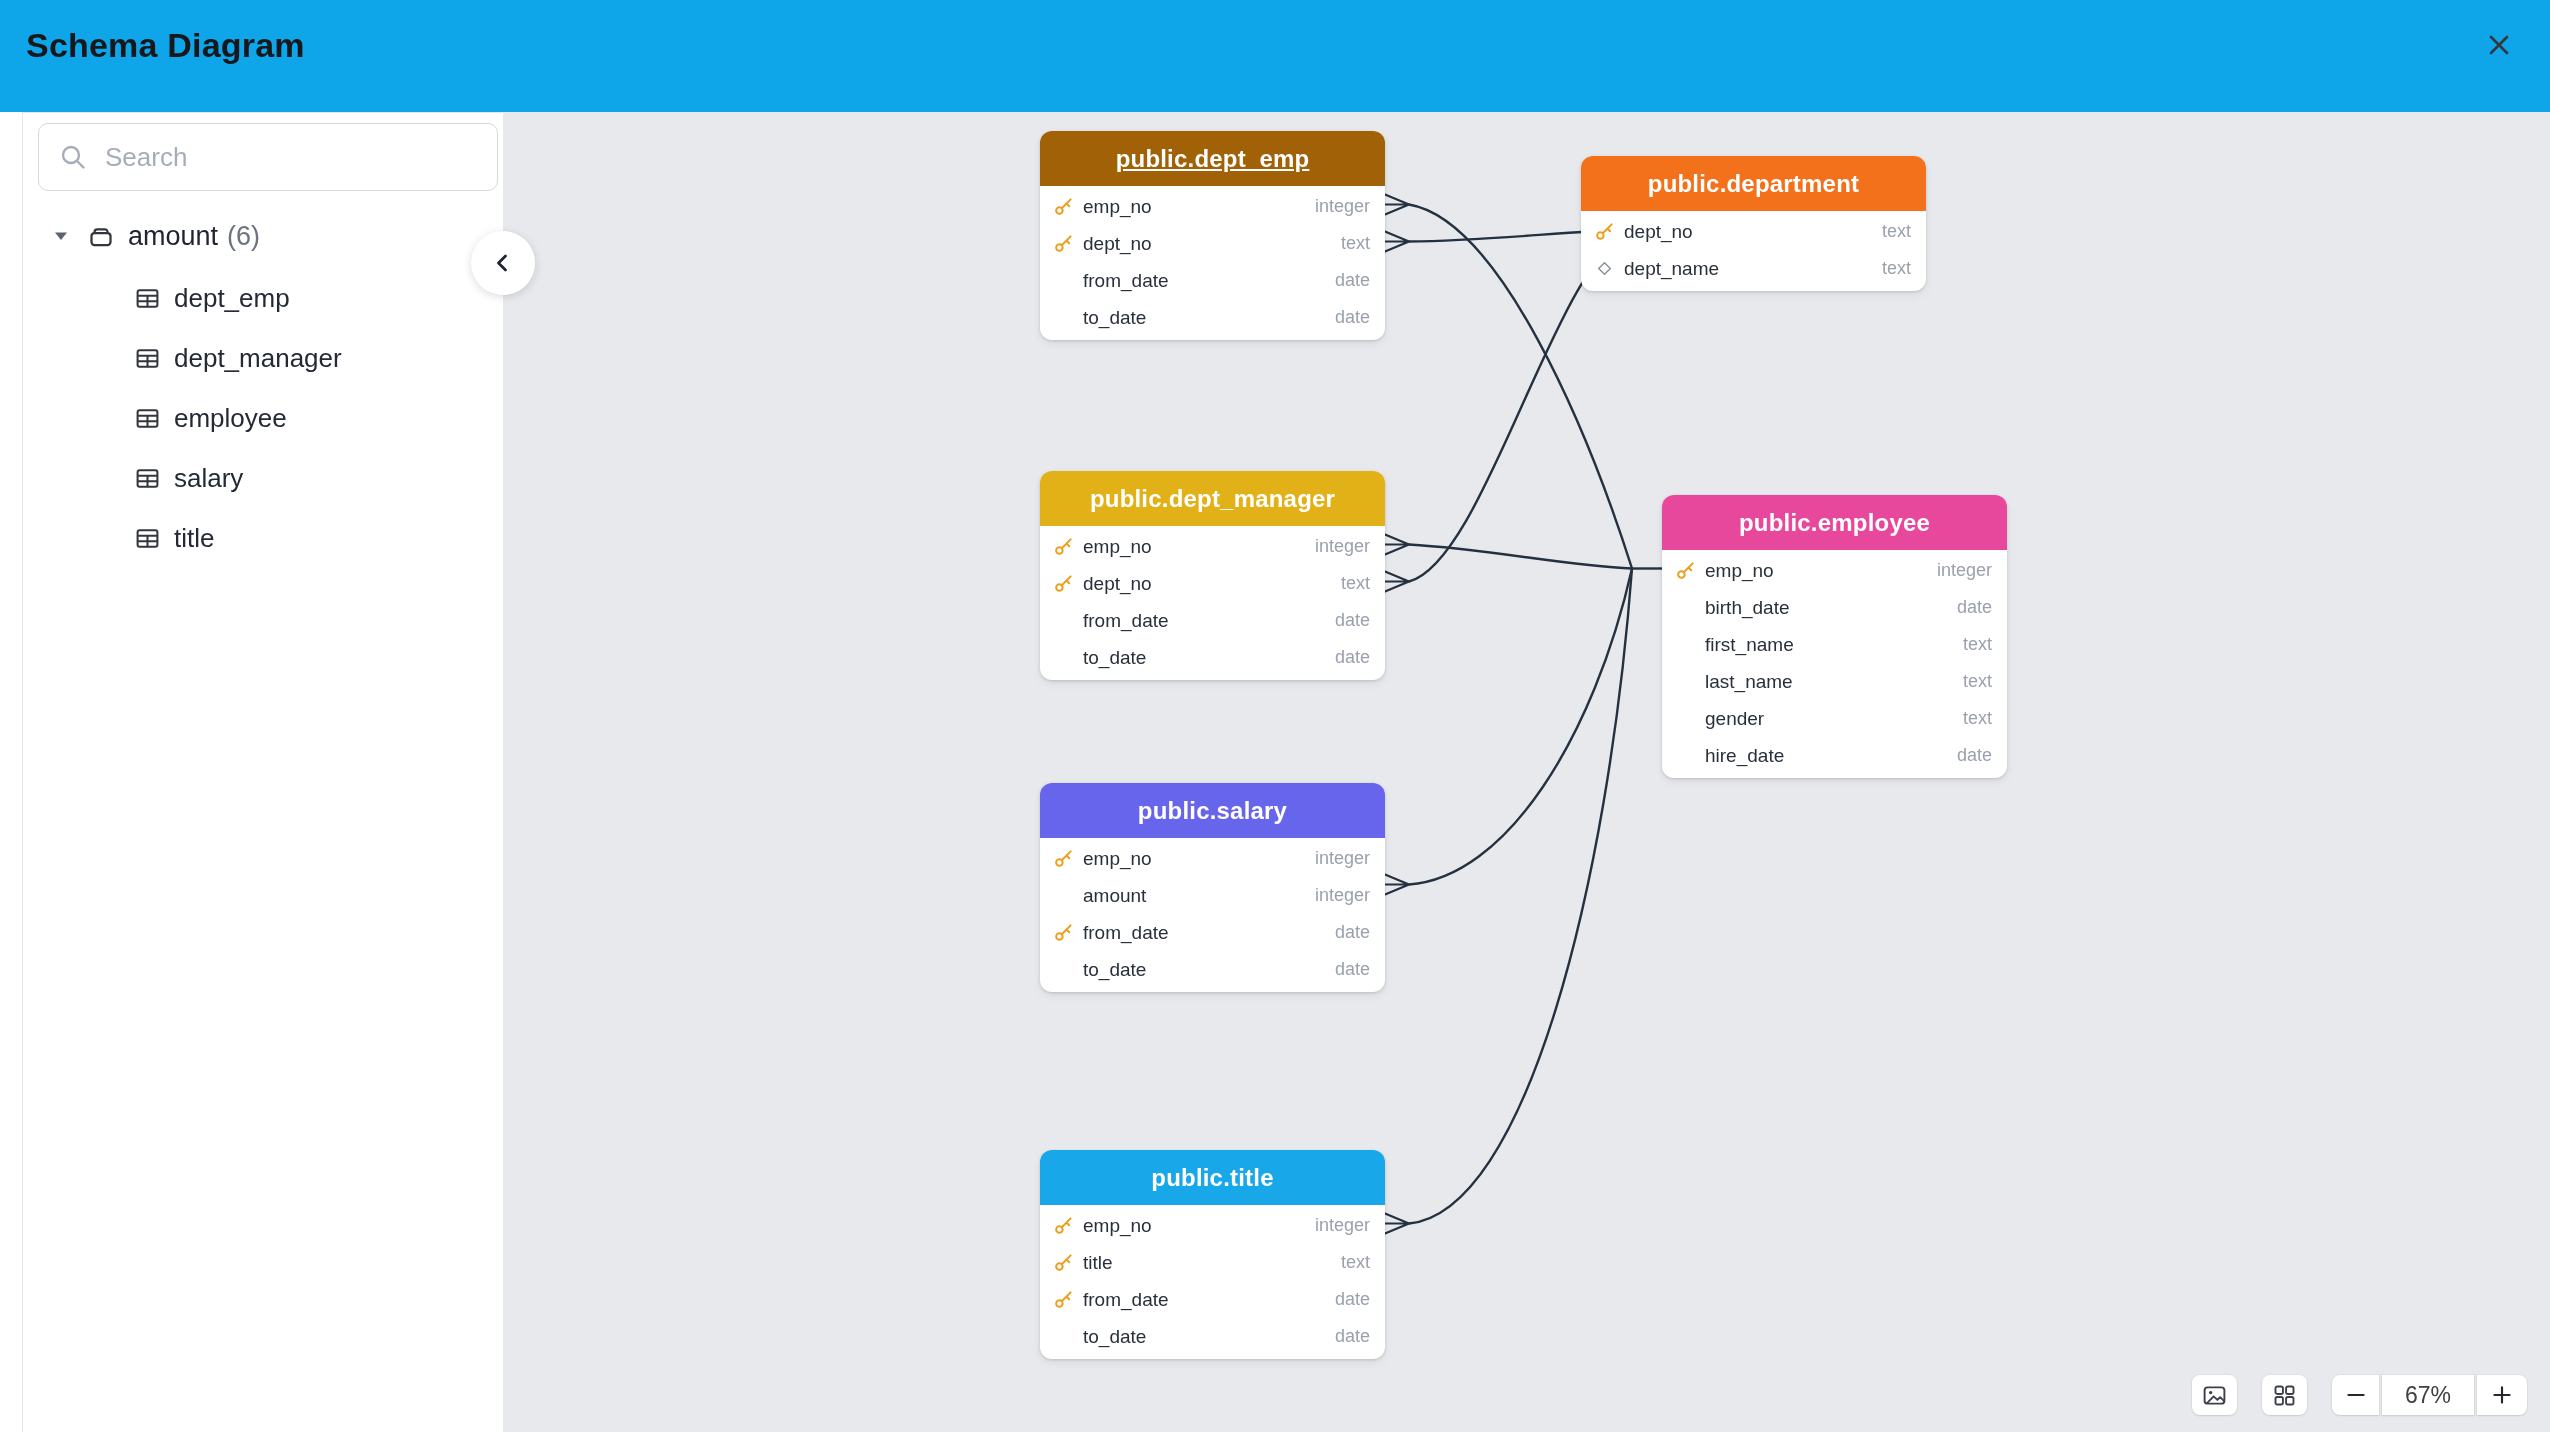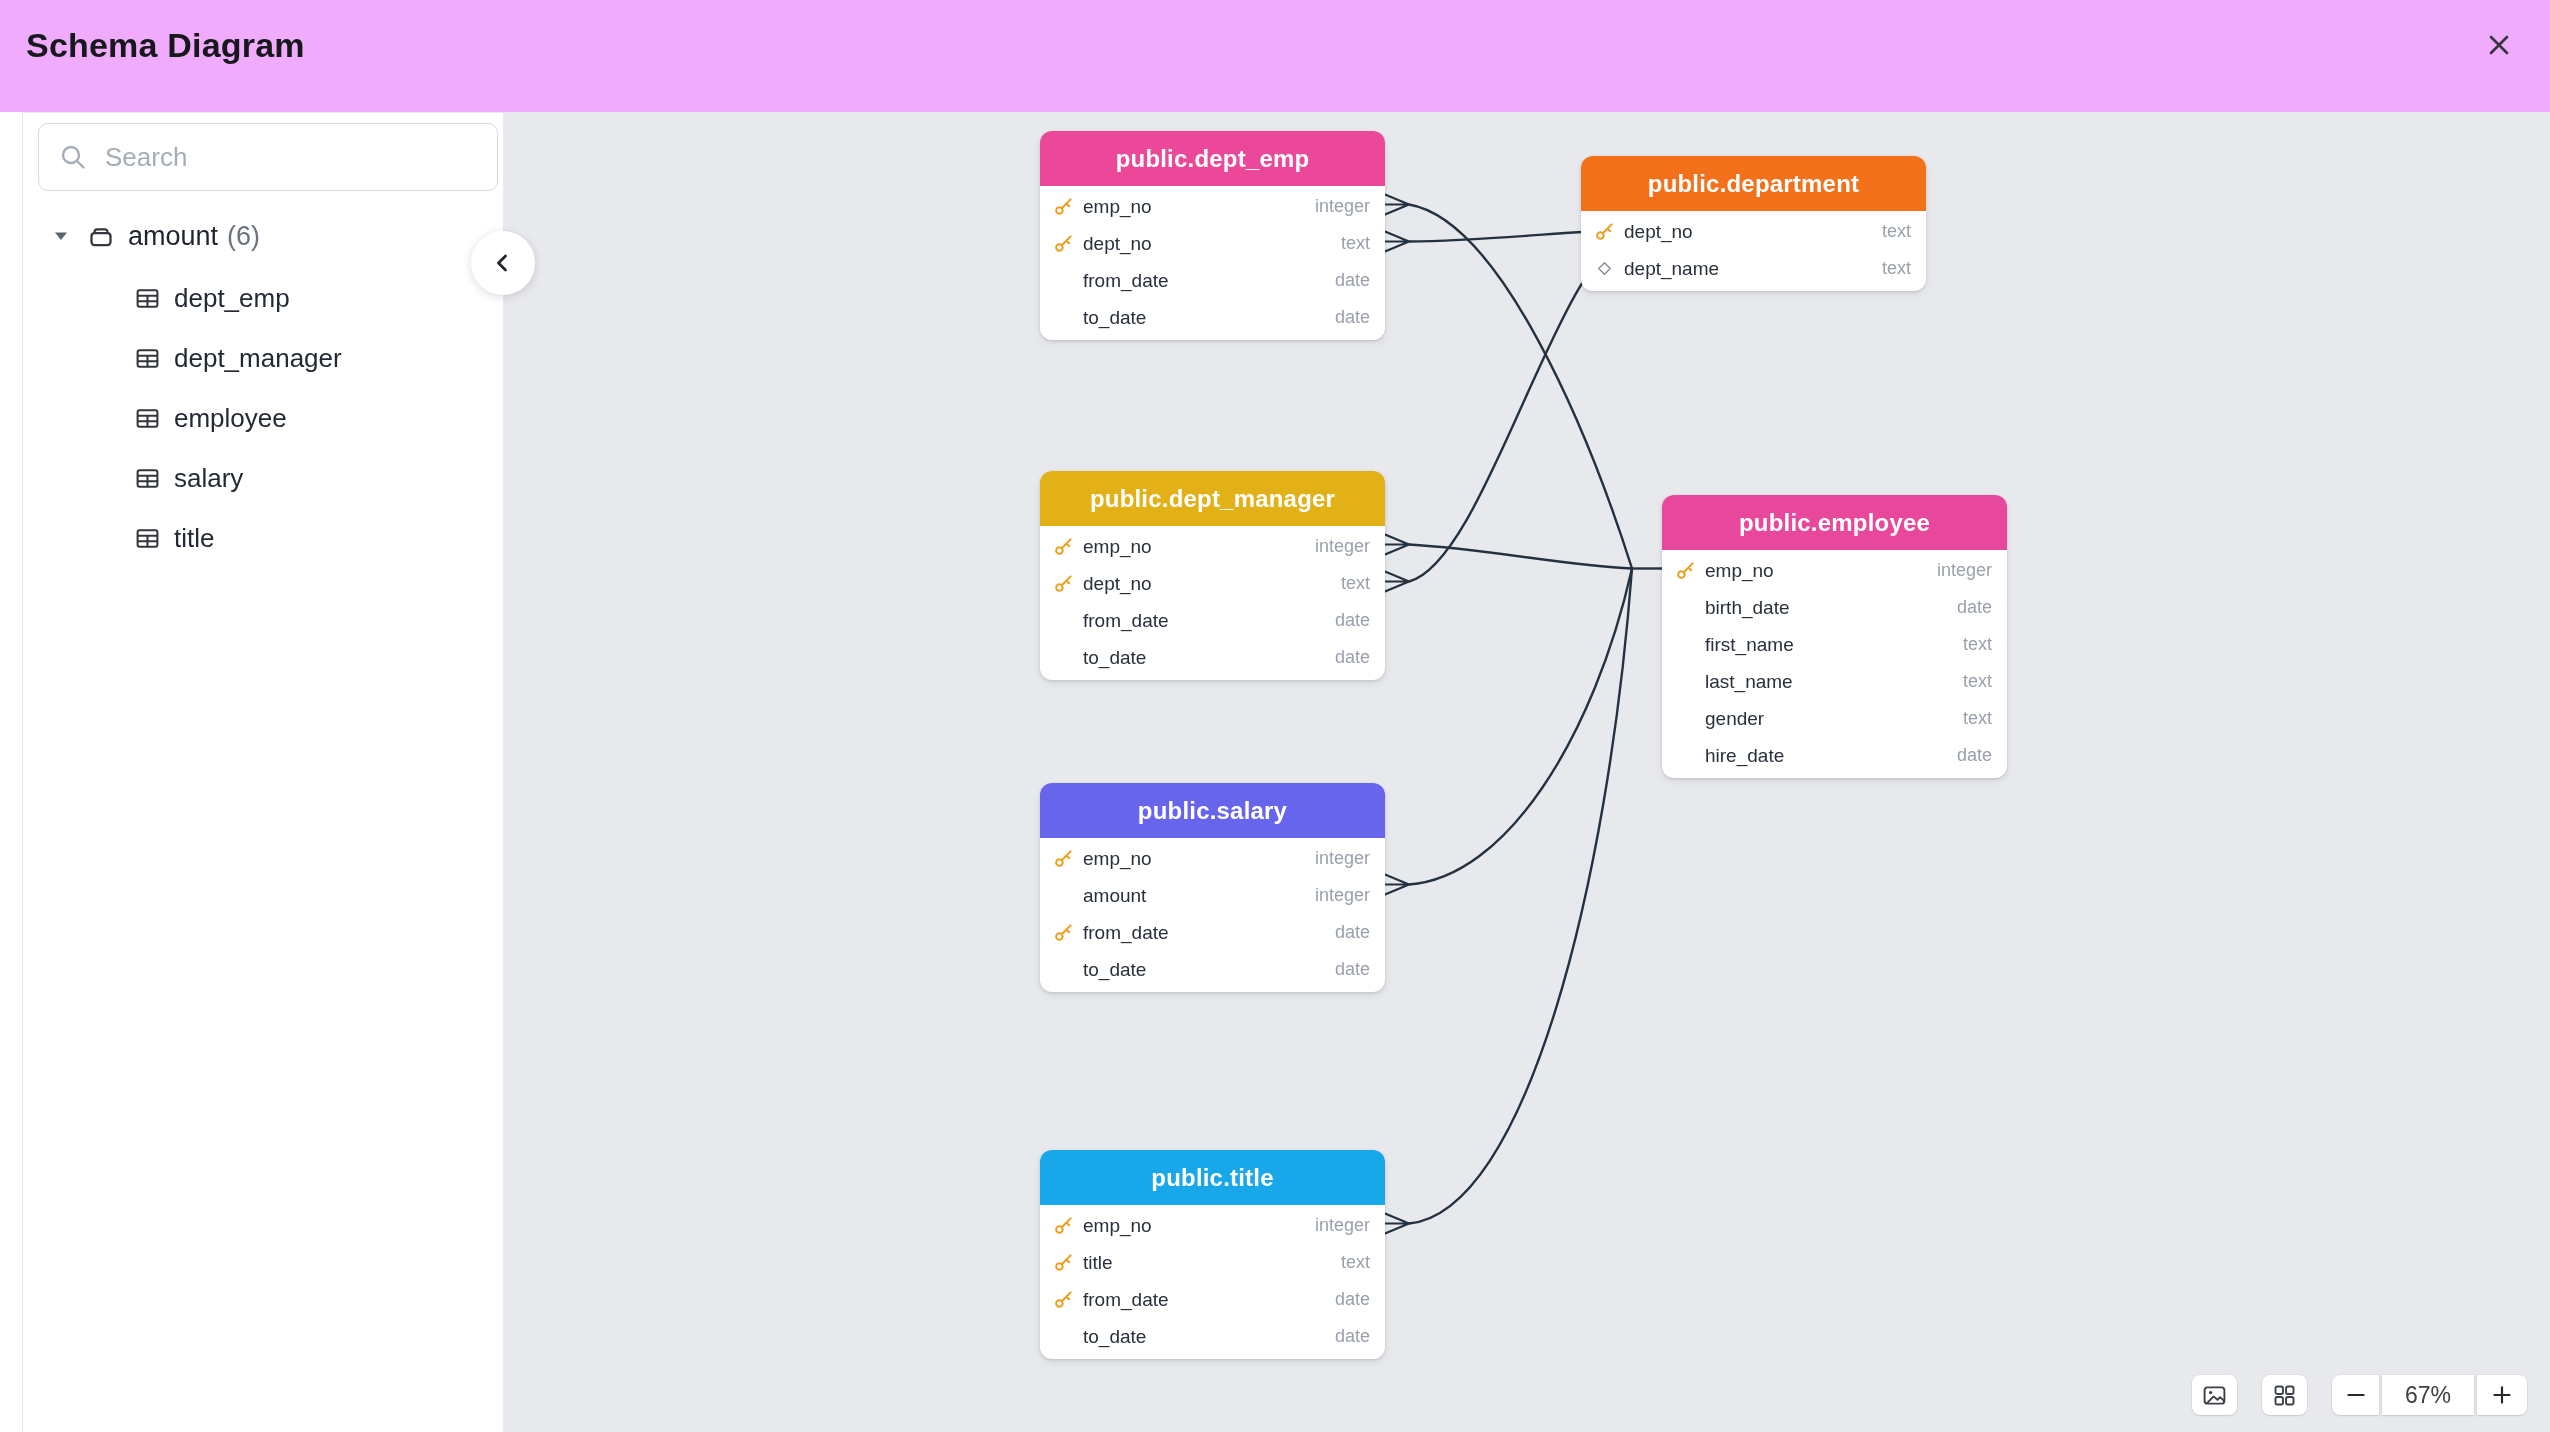--- a/index.html
+++ b/index.html
@@ -1,21 +1,21 @@
 <!DOCTYPE html>
 <html><head>
 <meta charset="utf-8">
 <style>
   * { box-sizing: border-box; }
   html,body { margin:0; padding:0; }
   body { font-family:"Liberation Sans", sans-serif; }
   .stage { position:relative; width:2550px; height:1432px; background:#ffffff; overflow:hidden; }
 
   
-  .app-header { position:absolute; left:0; top:0; width:100%; height:112px; background:#f0abfc; z-index:30; }
+  .app-header { position:absolute; left:0; top:0; width:100%; height:112px; background:#0ea5e9; z-index:30; }
   .app-title { position:absolute; left:26px; top:26px; font-size:34px; font-weight:700; color:#17181c; letter-spacing:.2px; }
   .close-btn { position:absolute; right:28px; top:22px; width:46px; height:46px; display:flex; align-items:center; justify-content:center; cursor:pointer; background:none; border:none; }
 
   
   .canvas-bg { position:absolute; left:503px; top:112px; right:0; bottom:0; background:#E8E9EC; z-index:1; }
   .edges-svg { position:absolute; left:0; top:0; z-index:2; pointer-events:none; }
 
   
   .sidebar { position:absolute; left:22px; top:112px; width:481px; bottom:0; background:#fff; border-left:1px solid #E6E7EA; border-top:1px solid #E6E7EA; z-index:20; }
   .search-wrap { position:relative; margin:10px 0 0 15px; width:460px; height:68px; }
@@ -72,21 +72,21 @@
       <path d="M1409,884.5 C1506,878 1594,737 1632,568.5" fill="none" stroke="#243140" stroke-width="2.4"></path>
       <path d="M1385,874.5 L1409,884.5 M1385,884.5 L1409,884.5 M1385,894.5 L1409,884.5" fill="none" stroke="#243140" stroke-width="2.2" stroke-linecap="round"></path>
       <path d="M1409,1223.5 C1526,1212 1608,885 1632,568.5" fill="none" stroke="#243140" stroke-width="2.4"></path>
       <path d="M1385,1213.5 L1409,1223.5 M1385,1223.5 L1409,1223.5 M1385,1233.5 L1409,1223.5" fill="none" stroke="#243140" stroke-width="2.2" stroke-linecap="round"></path>
       <path d="M1632,568.5 L1662,568.5" stroke="#243140" stroke-width="2.4"></path>
       <path d="M1633,229.5 L1663,229.5" stroke="#243140" stroke-width="2.4"></path>
     </svg>
 
   <div class="diagram-layer" id="diagram-layer" style="pointer-events:none;">
       <div class="table-card" style="left: 1040px; top: 131px; pointer-events: auto;">
-        <div class="table-card-header" style="background: #ec4899;">public.dept_emp</div>
+        <div class="table-card-header" style="background: #a16207; text-decoration: underline;">public.dept_emp</div>
         <div class="table-rows">
           <div class="table-row">
             <span class="col-icon">
               <svg width="21" height="21" viewBox="0 0 20 20">
                 <g fill="none" stroke="#EC9F1D" stroke-width="1.9" stroke-linecap="round" stroke-linejoin="round">
                   <circle cx="6.1" cy="13.9" r="3.1"></circle>
                   <path d="M8.4 11.6 L16.8 3.2 M12.8 7.2 L15.4 9.8"></path>
                 </g>
               </svg>
             </span>

